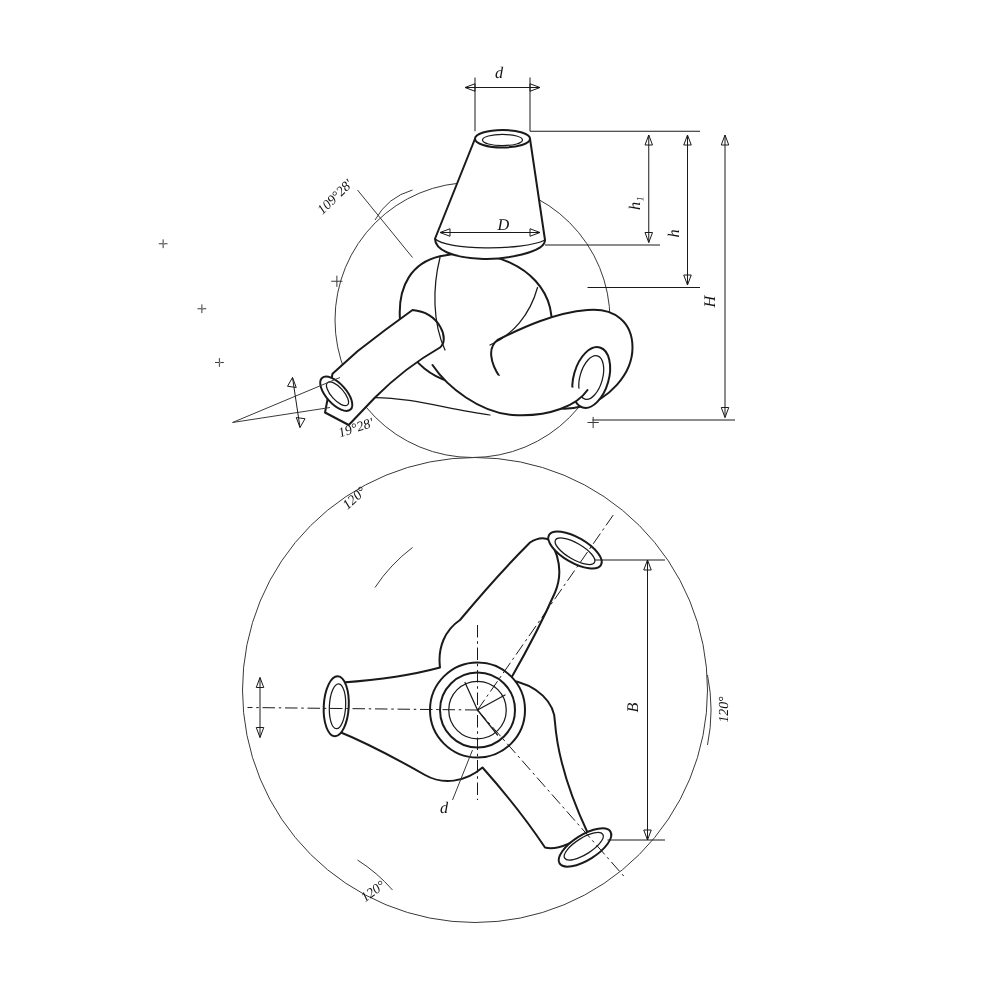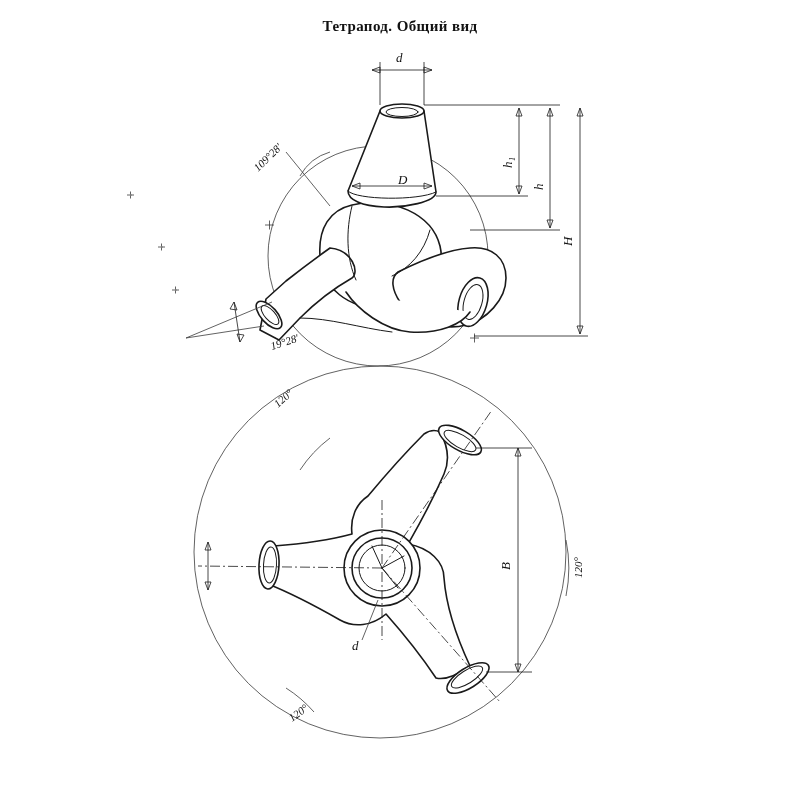--- a/index.html
+++ b/index.html
@@ -81,21 +81,20 @@
     stroke-dasharray: 10 3 2 3;
   }
   .fillwhite { fill: #ffffff; }
   .speck { fill: #8a8a8a; }
 </style>
 </head>
 <body>
 
 <div id="figure-root">
 
-  <div id="title">Тетрапод. Общий вид</div>
 
   <svg class="drawing" viewBox="0 0 800 800">
 
     <g>
 
       <path class="ln-hair" d="M 268 268 A 110 110 0 0 1 378 158 A 110 110 0 0 1 488 268 A 110 110 0 0 1 378 378 A 110 110 0 0 1 268 268 Z" transform="translate(0,-12)"></path>
 
       <path class="ln fillwhite" d="M 352 205
                C 392 196 432 214 440 246
                C 448 282 420 306 386 308

